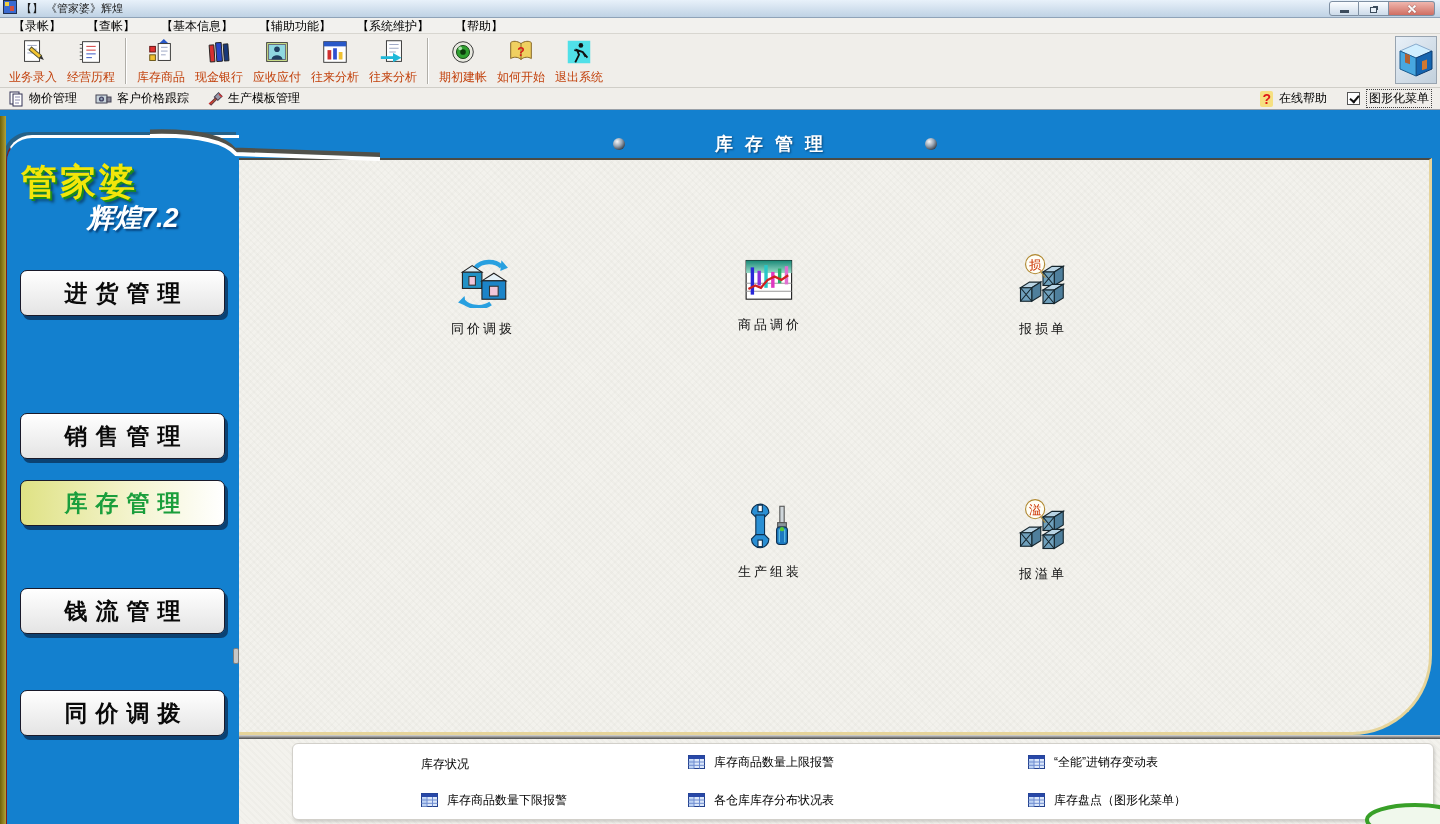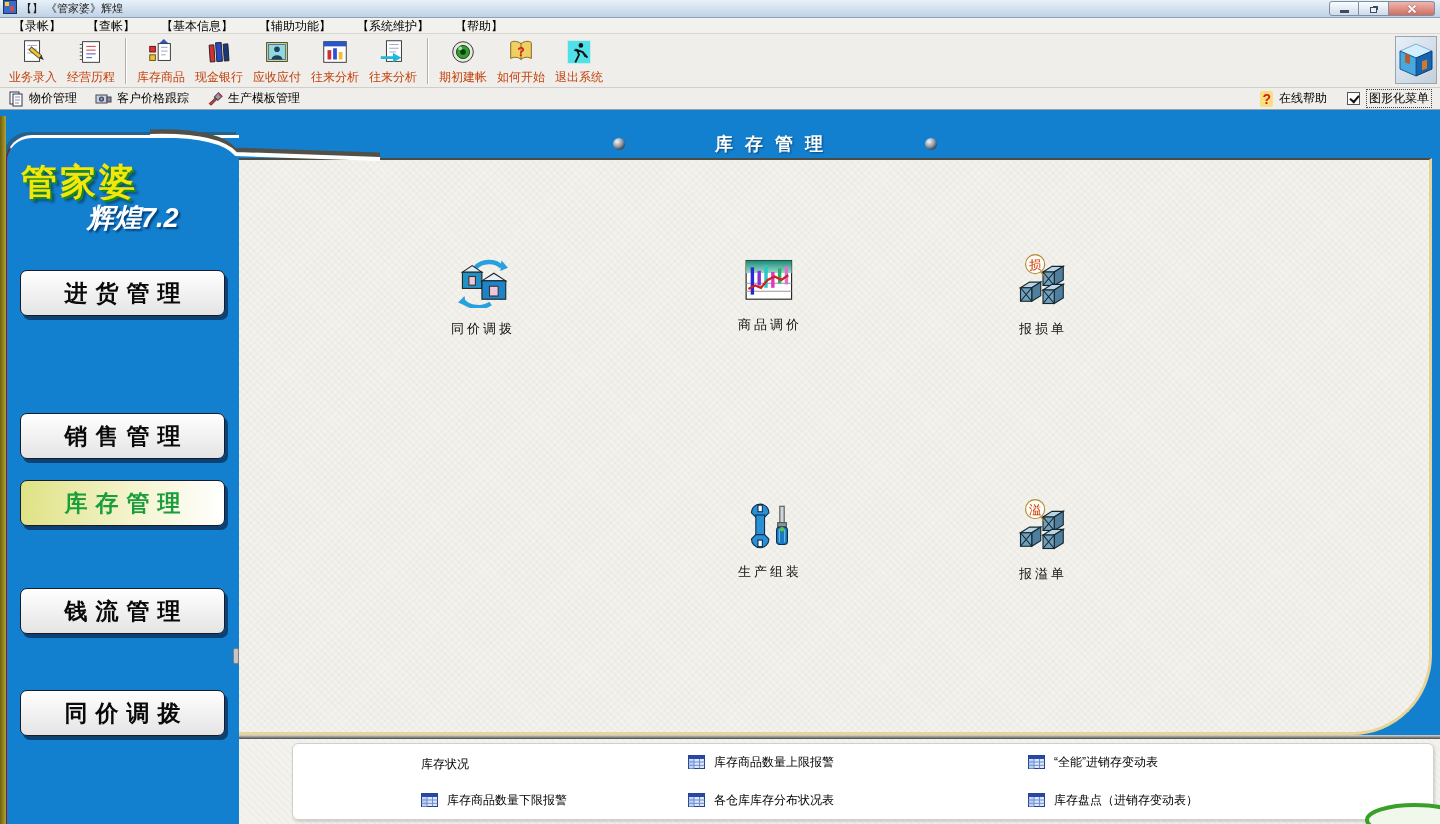--- a/index.html
+++ b/index.html
@@ -480,21 +480,21 @@
           </svg>
         <span class="rlabel">各仓库库存分布状况表</span>
       </div>
       <div class="rlink" style="left:735px; top:46px;">
         <svg width="18" height="15" viewBox="0 0 18 15">
             <rect x="0.5" y="0.5" width="16" height="13" fill="#dce8fa" stroke="#23408c"></rect>
             <rect x="1" y="4.5" width="4.8" height="9" fill="#bcd2f4"></rect>
             <rect x="0.5" y="0.5" width="16" height="3.5" fill="#2848a8"></rect>
             <path d="M6,4 V13.5 M11.5,4 V13.5 M0.5,7 H16.5 M0.5,10.3 H16.5" stroke="#6e8cd0" fill="none"></path>
           </svg>
-        <span class="rlabel">库存盘点（进销存变动表）</span>
+        <span class="rlabel">库存盘点（图形化菜单）</span>
       </div>
     </div>
 
     <svg class="green-ellipse" width="86" height="26" viewBox="0 0 86 26">
       <ellipse cx="55" cy="22" rx="48" ry="15" fill="#f0f8ec" stroke="#38a028" stroke-width="4"></ellipse>
     </svg>
 
     <div class="sidebar">
       <div class="brand">管家婆</div>
       <div class="edition">辉煌7.2</div>

